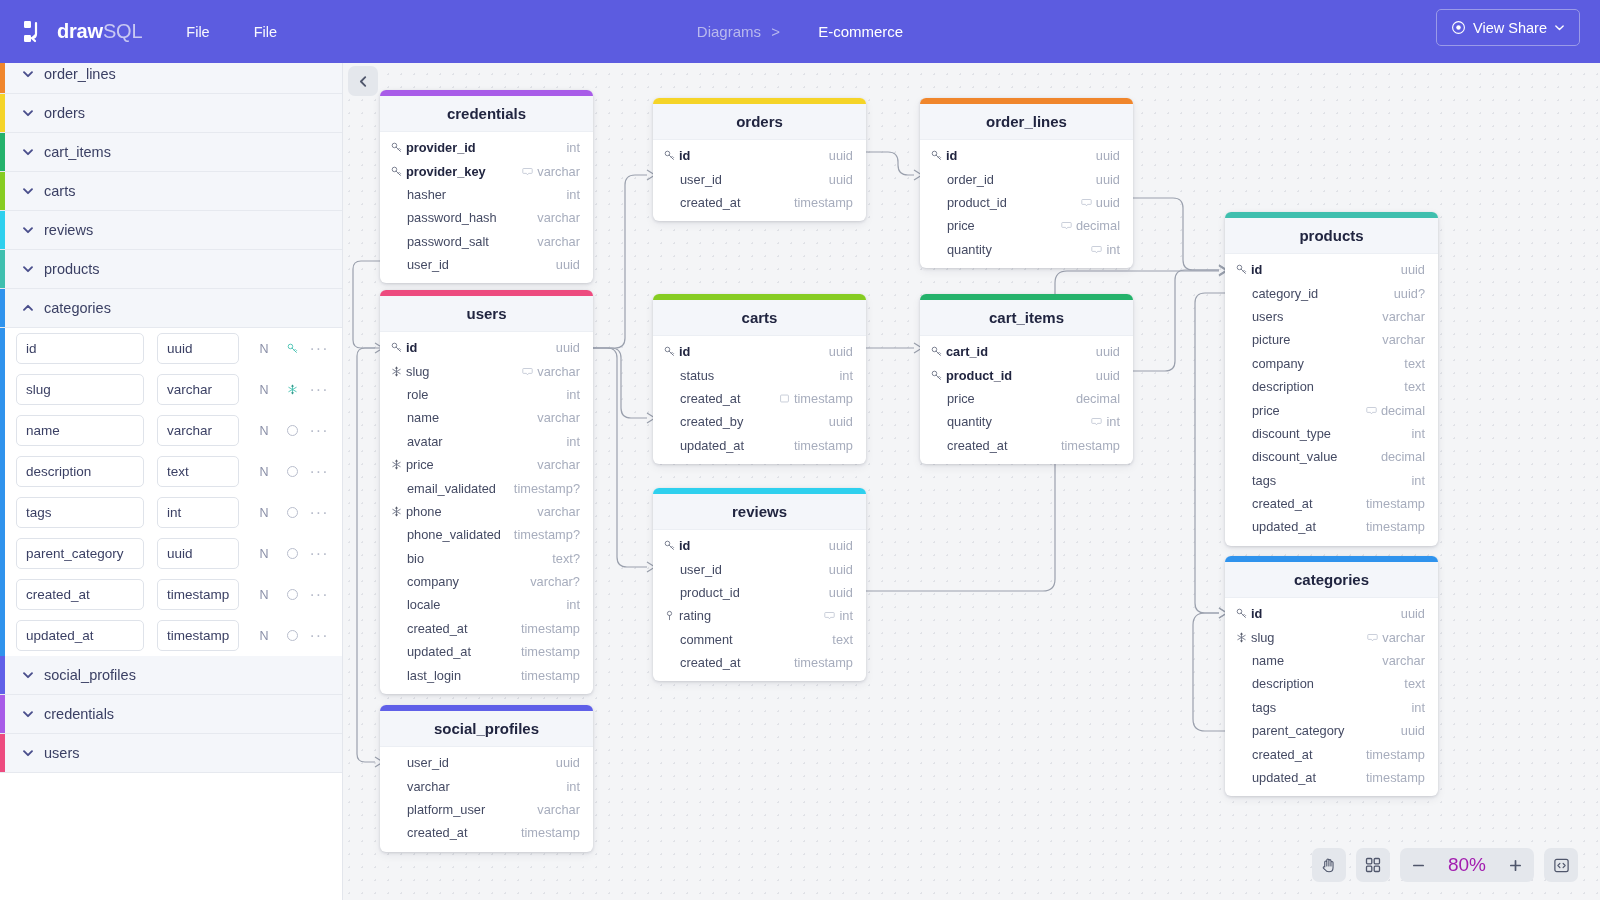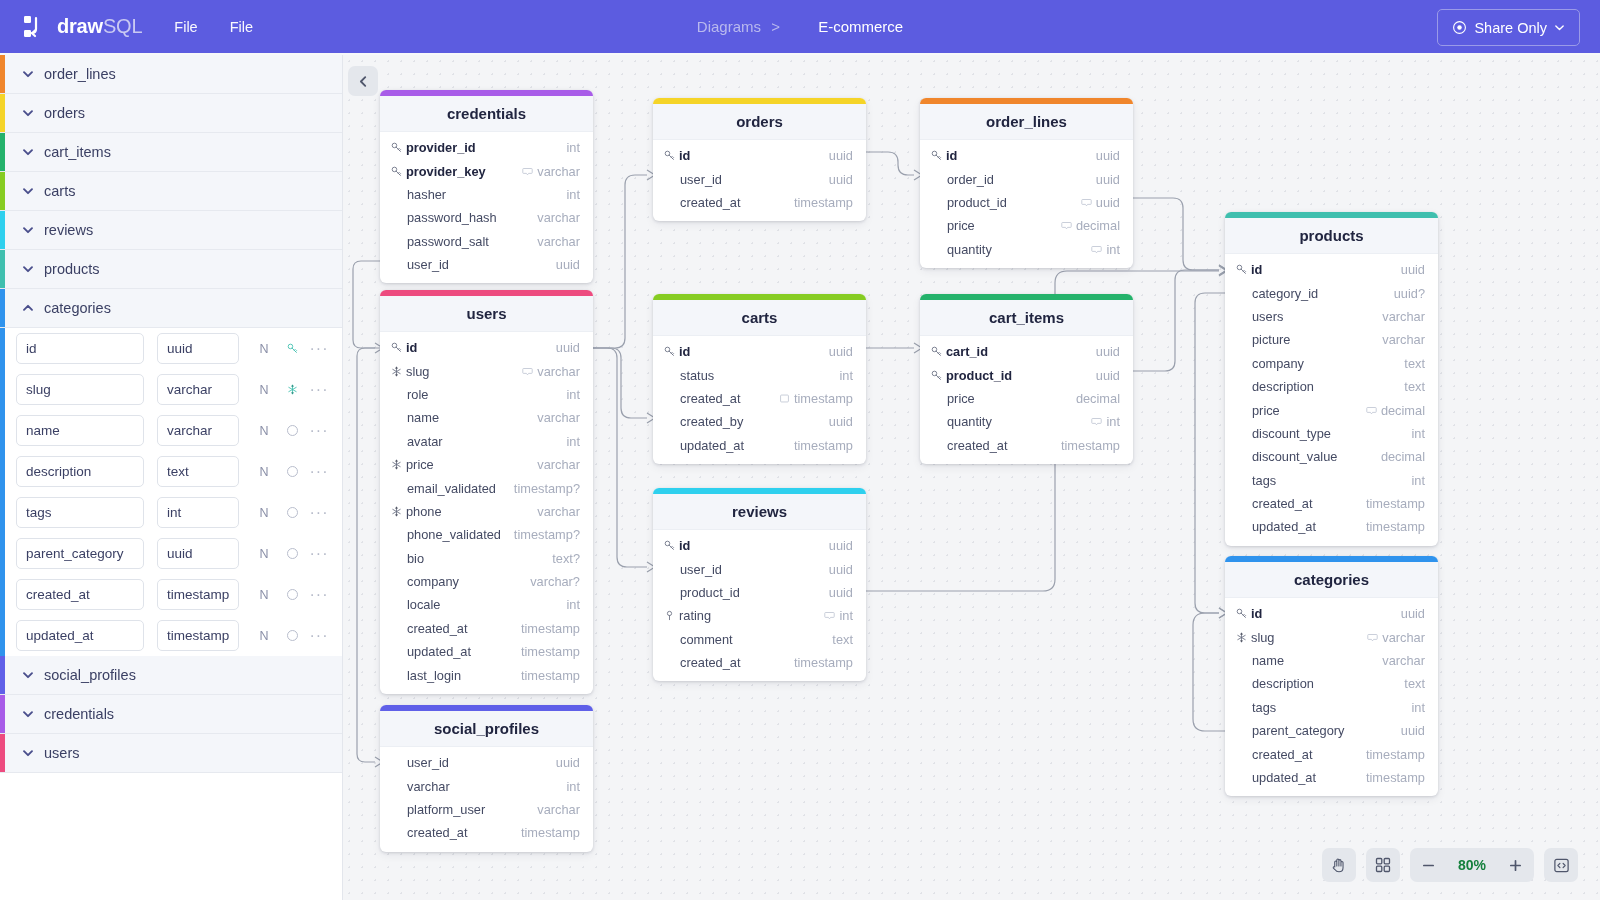--- a/index.html
+++ b/index.html
@@ -5,31 +5,31 @@
   * { box-sizing: border-box; margin: 0; padding: 0; }
   html, body {
     width: 1600px; height: 900px;
     font-family: "Liberation Sans", sans-serif;
     overflow: hidden;
     background: #f7f8fa;
   }
 
   
   .topbar {
-    position: absolute; top: 0; left: 0; width: 1600px; height: 53px;
+    position: absolute; top: 0; left: 0; width: 1600px; height: 63px;
     background: #5c5ce0;
     display: flex; align-items: center;
     z-index: 50;
   }
   .brand { display: flex; align-items: center; margin-left: 22px; }
   .brand-logo { width: 26px; height: 26px; margin-right: 9px; }
   .brand-text { font-size: 20px; font-weight: bold; color: #ffffff; letter-spacing: -0.2px; }
   .brand-text .light { font-weight: normal; color: #c9c9f2; }
   .menu-item {
-    color: #ffffff; font-size: 14.5px; margin-left: 32px; cursor: pointer;
+    color: #ffffff; font-size: 14.5px; margin-left: 44px; cursor: pointer;
     opacity: .96;
   }
   .menu-item:first-of-type { margin-left: 60px; }
   .breadcrumb {
     position: absolute; left: 0; right: 0; text-align: center;
     font-size: 15px; pointer-events: none;
   }
   .breadcrumb span { pointer-events: auto; }
   .crumb-parent { color: #b9b9ee; }
   .crumb-sep { color: #b9b9ee; margin: 0 6px; }
@@ -148,21 +148,21 @@
     height: 34px; min-width: 34px; border-radius: 7px;
     background: #e4e7ec; color: #4f566b;
     display: flex; align-items: center; justify-content: center;
     cursor: pointer;
   }
   .tb-group {
     height: 34px; border-radius: 7px; background: #e4e7ec;
     display: flex; align-items: center; color: #4f566b;
   }
   .tb-group > div { padding: 0 11px; cursor: pointer; display: flex; align-items: center; height: 100%; }
-  .zoomval { font-size: 14px; font-weight: bold; color: #15803d; cursor: default; }
+  .zoomval { font-size: 19px; font-weight: normal; color: #a21caf; cursor: default; }
 </style>
 </head>
 <body>
 
 <div class="topbar">
   <div class="brand">
     <span class="brand-logo">
       <svg width="26" height="26" viewBox="0 0 26 26">
         <rect x="2" y="2" width="7" height="7" rx="1.2" fill="#fff"></rect>
         <rect x="2" y="16" width="7" height="7" rx="1.2" fill="#fff"></rect>
@@ -181,21 +181,21 @@
     <span class="crumb-current">E-commerce</span>
   </div>
 
   <div class="viewonly">
     <span>
       <svg width="15" height="15" viewBox="0 0 16 16">
         <circle cx="8" cy="8" r="6.3" fill="none" stroke="#fff" stroke-width="1.2"></circle>
         <circle cx="8" cy="8" r="2.4" fill="#fff"></circle>
       </svg>
     </span>
-    <span>Share Only</span>
+    <span>View Share</span>
     <span>
       <svg width="11" height="11" viewBox="0 0 12 12">
           <path d="M2 4.3 L6 8.3 L10 4.3" fill="none" stroke="#fff" stroke-width="1.5" stroke-linecap="round" stroke-linejoin="round"></path>
         </svg>
     </span>
   </div>
 </div>
 
 <div class="sidebar" id="sidebar">
     <div class="tbl-row">

